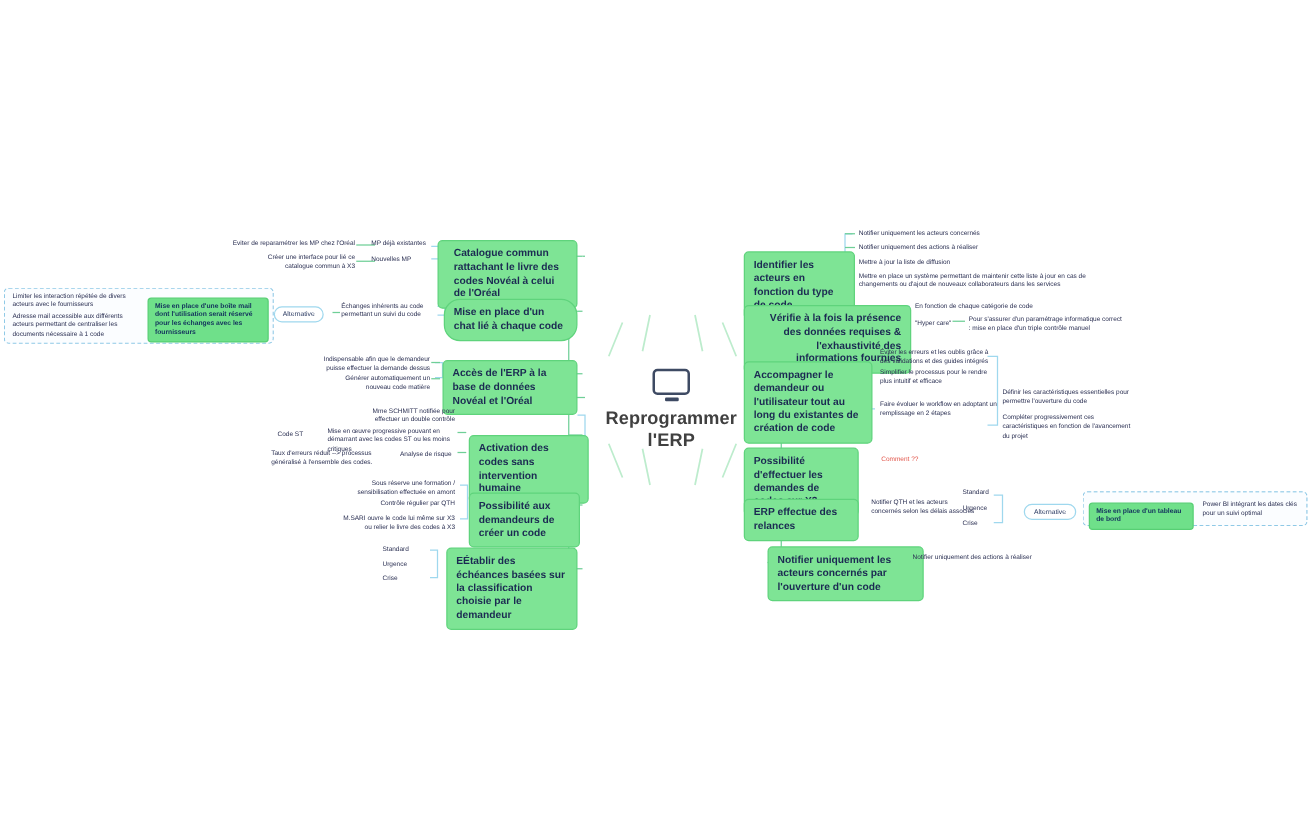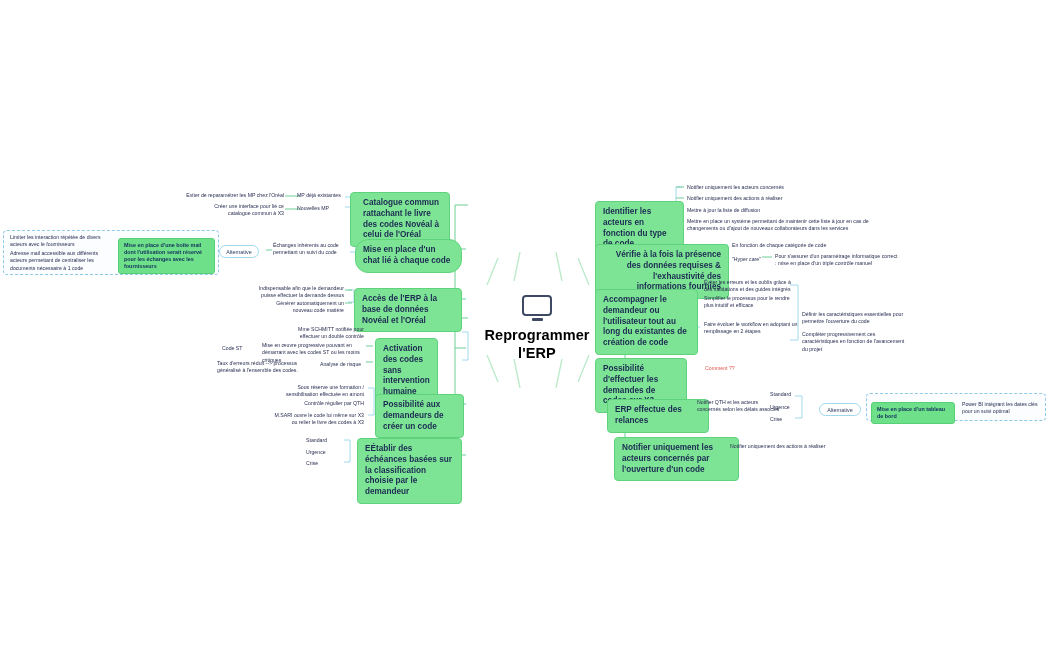--- a/index.html
+++ b/index.html
@@ -22,21 +22,21 @@
     width:30px;height:24px;margin:0 auto 7px auto;position:relative;
   }
   .center .screen{
     width:30px;height:21px;border:2.4px solid #3e4a63;border-radius:4px;
     box-sizing:border-box;background:#fff;
   }
   .center .stand{
     width:11px;height:2.6px;background:#3e4a63;margin:2.2px auto 0 auto;border-radius:1px;
   }
   .center .title{
-    font-size:14.5px;font-weight:bold;line-height:1.25;color:#000000;letter-spacing:.1px;
+    font-size:14.5px;font-weight:bold;line-height:1.25;color:#404040;letter-spacing:.1px;
   }
 
   
   .green{
     background:#7ee495;border:1px solid #5fd37c;border-radius:4px;
     color:#1b2a52;font-weight:bold;font-size:8.2px;line-height:1.32;
     padding:5px 7px;
   }
 
   
@@ -148,40 +148,40 @@
     <div class="mon">
       <div class="screen"></div>
         <div class="stand"></div>
     </div>
     <div class="title">
       <span>Reprogrammer</span><br>
       <span>l'ERP</span>
     </div>
   </div>
 
-  <div class="node green" style="left:350px;top:192px;width:100px;padding-left:12px;">Catalogue commun rattachant le livre des codes Novéal à celui de l'Oréal</div>
+  <div class="node green" style="left:350px;top:192px;width:112px;padding-left:12px;">Catalogue commun rattachant le livre des codes Novéal à celui de l'Oréal</div>
   <div class="node sub r" style="left:186px;top:192px;width:98px;">Eviter de reparamétrer les MP chez l'Oréal</div>
   <div class="node sub r" style="left:205px;top:203px;width:79px;">Créer une interface pour lié ce catalogue commun à X3</div>
   <div class="node lbl" style="left:297px;top:192px;width:55px;">MP déjà existantes</div>
   <div class="node lbl" style="left:297px;top:205px;width:55px;">Nouvelles MP</div>
 
   <div class="node green" style="left:355px;top:239px;width:107px;border-radius:13px;">Mise en place d'un chat lié à chaque code</div>
   <div class="node sub" style="left:273px;top:242px;width:78px;">Échanges inhérents au code permettant un suivi du code</div>
   <div class="node pill" style="left:219px;top:245px;width:40px;">Alternative</div>
 
   <div class="node group" style="left:3px;top:230px;width:216px;height:45px;"></div>
   <div class="node sub" style="left:10px;top:234px;width:103px;">Limiter les interaction répétée de divers acteurs avec le fournisseurs</div>
   <div class="node sub" style="left:10px;top:250px;width:103px;">Adresse mail accessible aux différents acteurs permettant de centraliser les documents nécessaire à 1 code</div>
   <div class="node green-chip" style="left:118px;top:238px;width:97px;">Mise en place d'une boîte mail dont l'utilisation serait réservé pour les échanges avec les fournisseurs</div>
 
   <div class="node green" style="left:354px;top:288px;width:108px;">Accès de l'ERP à la base de données Novéal et l'Oréal</div>
   <div class="node sub r" style="left:258px;top:285px;width:86px;">Indispensable afin que le demandeur puisse effectuer la demande dessus</div>
   <div class="node sub r" style="left:258px;top:300px;width:86px;">Générer automatiquement un nouveau code matière</div>
 
-  <div class="node green" style="left:375px;top:338px;width:63px;">Activation des codes sans intervention humaine</div>
+  <div class="node green" style="left:375px;top:348px;width:96px;">Activation des codes sans intervention humaine</div>
   <div class="node sub r" style="left:282px;top:326px;width:82px;">Mme SCHMITT notifiée pour effectuer un double contrôle</div>
   <div class="node sub" style="left:262px;top:342px;width:102px;">Mise en œuvre progressive pouvant en démarrant avec les codes ST ou les moins critiques</div>
   <div class="node lbl r" style="left:222px;top:345px;width:34px;">Code ST</div>
   <div class="node sub" style="left:217px;top:360px;width:92px;">Taux d'erreurs réduit --&gt; processus généralisé à l'ensemble des codes.</div>
   <div class="node lbl" style="left:320px;top:361px;width:45px;">Analyse de risque</div>
 
   <div class="node green" style="left:375px;top:394px;width:89px;">Possibilité aux demandeurs de créer un code</div>
   <div class="node sub r" style="left:278px;top:384px;width:86px;">Sous réserve une formation / sensibilisation effectuée en amont</div>
   <div class="node sub r" style="left:278px;top:400px;width:86px;">Contrôle régulier par QTH</div>
   <div class="node sub r" style="left:268px;top:412px;width:96px;">M.SARI ouvre le code lui même sur X3 ou relier le livre des codes à X3</div>
@@ -205,21 +205,21 @@
   <div class="node green" style="left:595px;top:289px;width:103px;">Accompagner le demandeur ou l'utilisateur tout au long du existantes de création de code</div>
   <div class="node sub" style="left:704px;top:279px;width:93px;">Éviter les erreurs et les oublis grâce à des validations et des guides intégrés</div>
   <div class="node sub" style="left:704px;top:295px;width:93px;">Simplifier le processus pour le rendre plus intuitif et efficace</div>
   <div class="node sub" style="left:704px;top:321px;width:95px;">Faire évoluer le workflow en adoptant un remplissage en 2 étapes</div>
   <div class="node sub" style="left:802px;top:311px;width:105px;">Définir les caractéristiques essentielles pour permettre l'ouverture du code</div>
   <div class="node sub" style="left:802px;top:331px;width:105px;">Compléter progressivement ces caractéristiques en fonction de l'avancement du projet</div>
 
   <div class="node green" style="left:595px;top:358px;width:92px;">Possibilité d'effectuer les demandes de codes sur X3</div>
   <div class="node red" style="left:705px;top:365px;width:60px;">Comment ??</div>
 
-  <div class="node green" style="left:595px;top:399px;width:102px;margin-left:12px;">ERP effectue des relances</div>
+  <div class="node green" style="left:595px;top:399px;width:92px;">ERP effectue des relances</div>
   <div class="node sub" style="left:697px;top:399px;width:85px;">Notifier QTH et les acteurs concernés selon les délais associés</div>
   <div class="node lbl c" style="left:770px;top:391px;width:40px;">Standard</div>
   <div class="node lbl c" style="left:770px;top:404px;width:40px;">Urgence</div>
   <div class="node lbl c" style="left:770px;top:416px;width:40px;">Crise</div>
 
   <div class="node pill" style="left:819px;top:403px;width:42px;">Alternative</div>
   <div class="node group" style="left:866px;top:393px;width:180px;height:28px;"></div>
   <div class="node green-chip" style="left:871px;top:402px;width:84px;">Mise en place d'un tableau de bord</div>
   <div class="node sub" style="left:962px;top:401px;width:80px;">Power BI intégrant les dates clés pour un suivi optimal</div>
 

